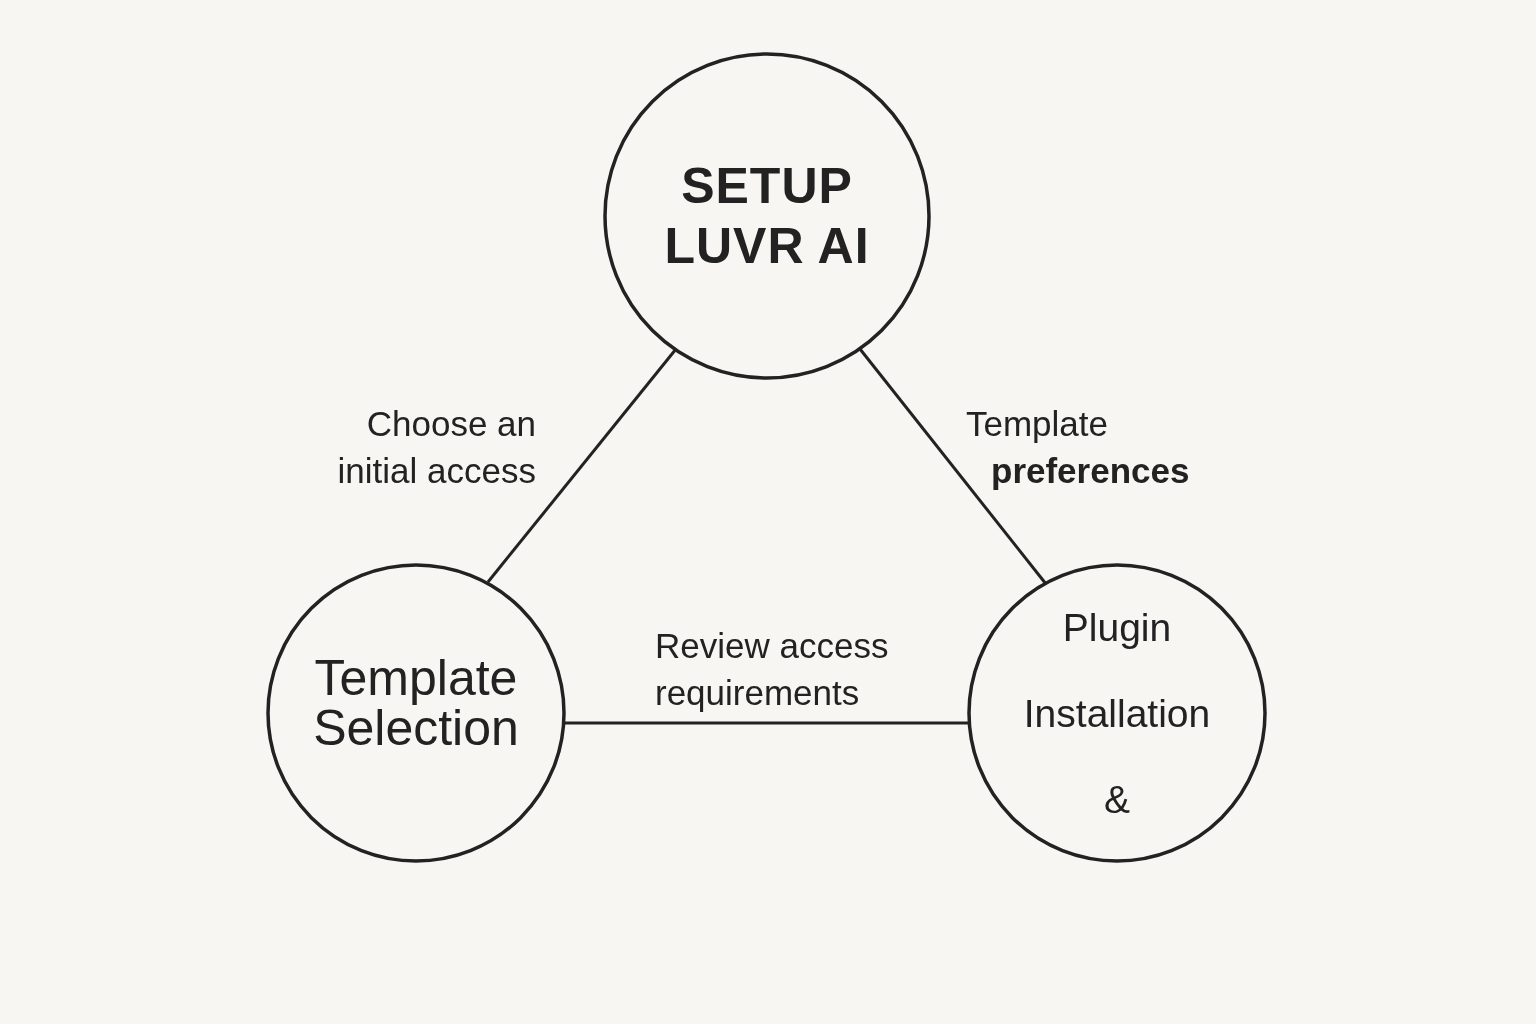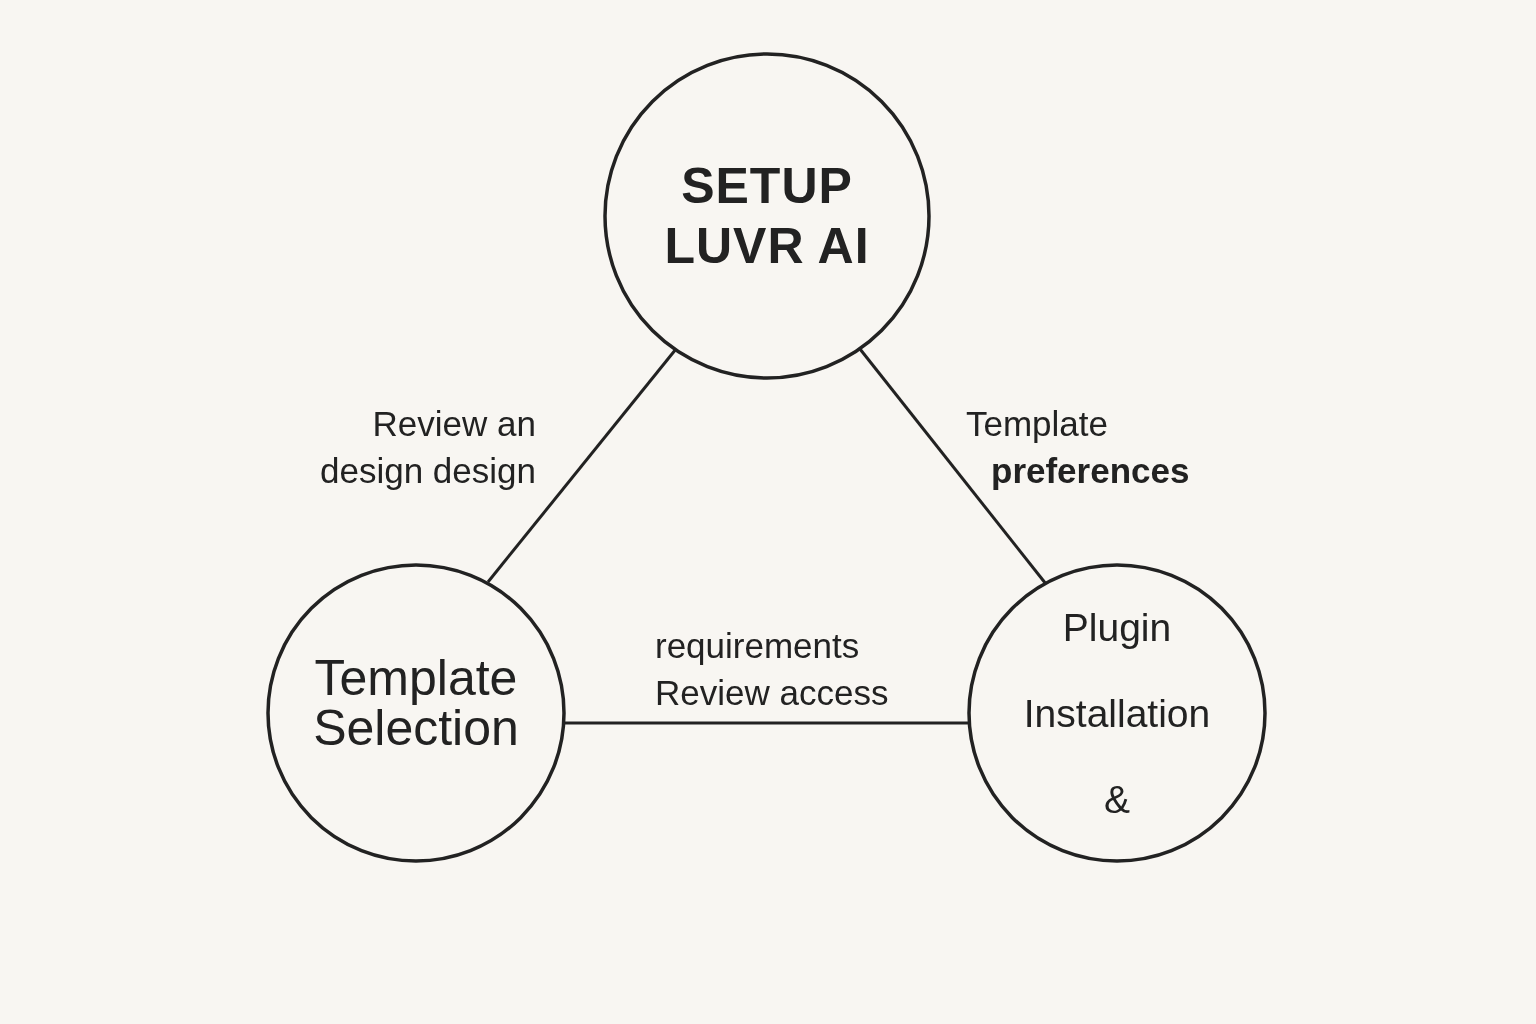--- a/index.html
+++ b/index.html
@@ -95,25 +95,25 @@
   <span>Selection</span>
 </div>
 
 <div class="node-label right-label">
   <span>Plugin</span>
   <span>Installation</span>
   <span>&amp;</span>
 </div>
 
 <div class="edge-label el-left">
-  <span>Review an</span>
-  <span>design design</span>
+  <span>Choose an</span>
+  <span>initial access</span>
 </div>
 
 <div class="edge-label el-right">
   <span>Template</span>
   <span class="l2">preferences</span>
 </div>
 
 <div class="edge-label el-bottom">
+  <span>Review access</span>
   <span>requirements</span>
-  <span>Review access</span>
 </div>
 
 </body></html>

